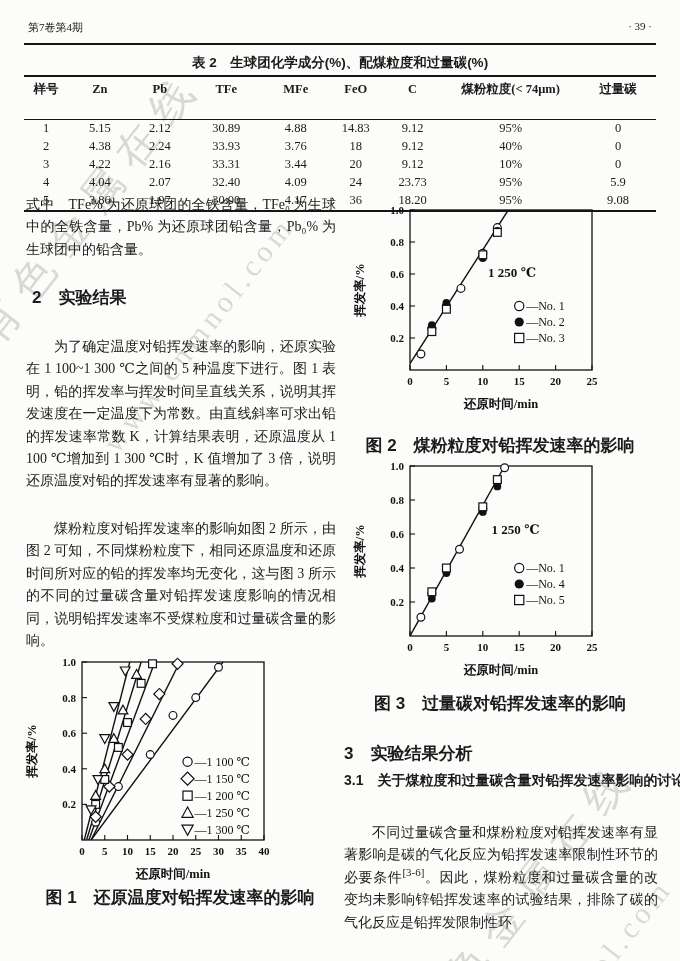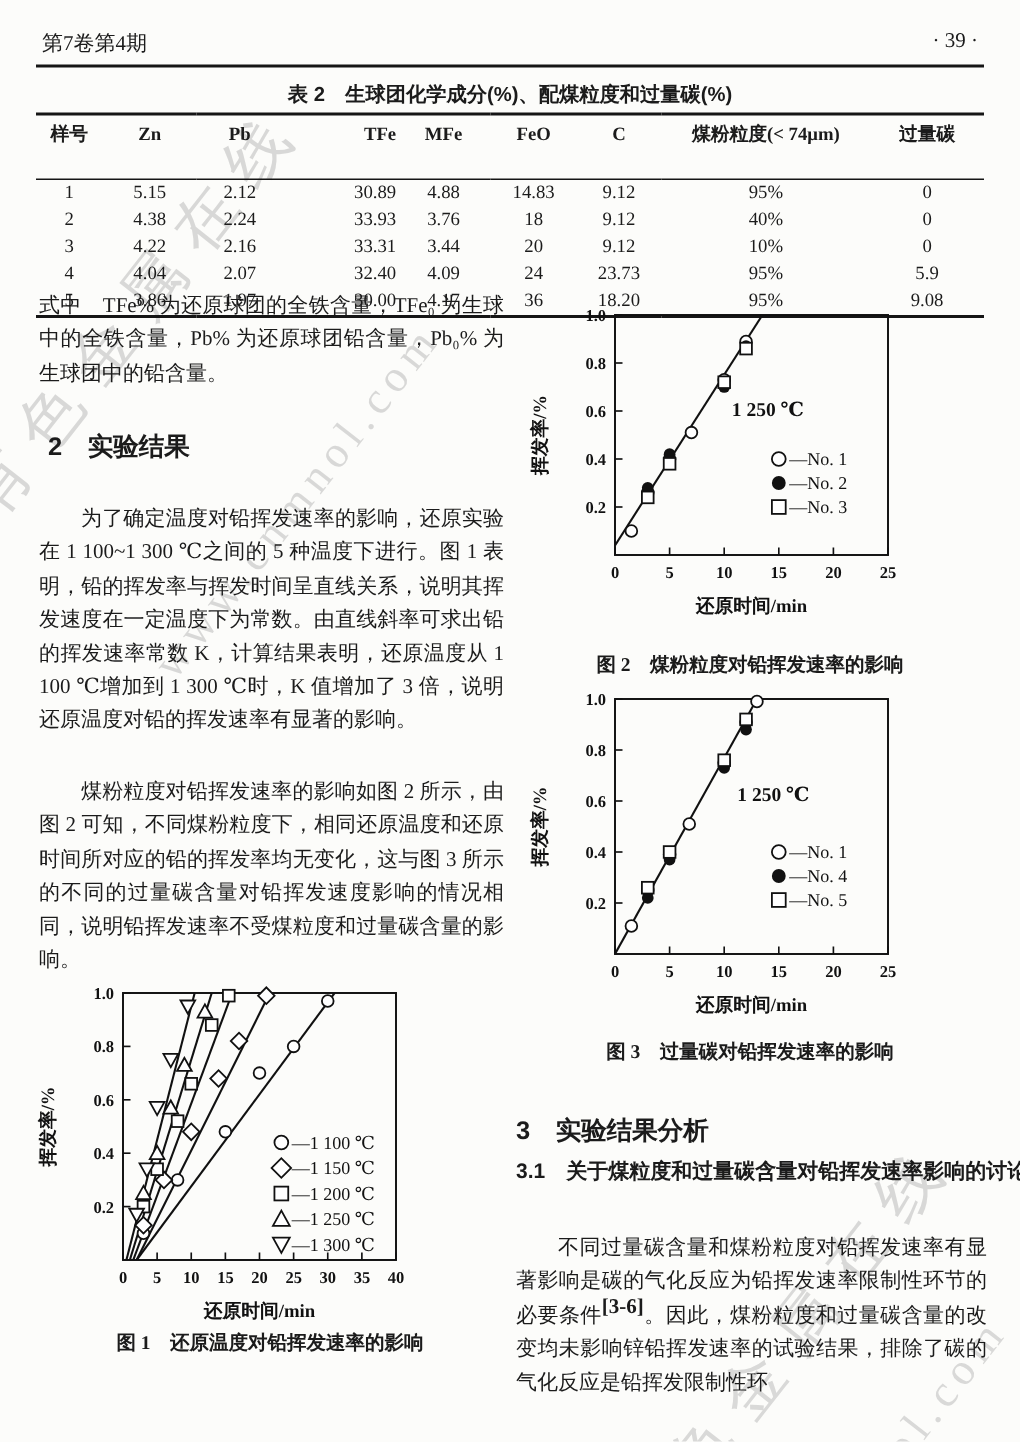--- a/index.html
+++ b/index.html
@@ -13,61 +13,61 @@
   .wm{position:absolute;z-index:0;color:#a9a9a9;opacity:.42;white-space:nowrap;
       pointer-events:none;transform-origin:0 0;font-family:"Liberation Serif","DejaVu Serif",serif;}
   .wm-cn{font-size:42px;letter-spacing:14px;}
   .wm-url{font-size:30px;letter-spacing:5px;}
   #wm-a1{left:-36px;top:322px;transform:rotate(-52deg);}
   #wm-a2{left:96px;top:438px;transform:rotate(-52deg);}
   #wm-b1{left:398px;top:1012px;transform:rotate(-52deg);}
   #wm-b2{left:474px;top:1100px;transform:rotate(-52deg);}
   
   .header-row{position:absolute;top:20px;left:28px;right:28px;display:flex;
-      justify-content:space-between;font-size:14px;}
+      justify-content:space-between;font-size:11px;}
   .hdr-rule{position:absolute;left:24px;right:24px;top:43px;height:2px;background:#151515;}
   
   .tbl-title{position:absolute;top:54px;left:0;width:100%;text-align:center;
       font-family:"Liberation Sans","DejaVu Sans",sans-serif;font-weight:700;font-size:13.5px;}
   table.comp{position:absolute;top:75px;left:24px;width:632px;border-collapse:collapse;
       font-size:12.5px;border-top:2px solid #151515;border-bottom:2px solid #151515;z-index:1;}
   table.comp th{font-weight:600;padding:4px 0 21px;border-bottom:1.5px solid #151515;white-space:nowrap;}
   table.comp td{text-align:center;padding:1px 0 2px;}
   table.comp th:nth-child(1),table.comp td:nth-child(1){width:7%;}
   table.comp th:nth-child(2),table.comp td:nth-child(2){width:10%;}
   table.comp th:nth-child(3),table.comp td:nth-child(3){width:9%;}
-  table.comp th:nth-child(4),table.comp td:nth-child(4){width:12%;text-align:right;}
+  table.comp th:nth-child(4),table.comp td:nth-child(4){width:12%;}
   table.comp th:nth-child(5),table.comp td:nth-child(5){width:10%;}
   table.comp th:nth-child(6),table.comp td:nth-child(6){width:9%;margin-top:30px;}
   table.comp th:nth-child(7),table.comp td:nth-child(7){width:9%;}
   table.comp th:nth-child(8),table.comp td:nth-child(8){width:22%;}
   table.comp th:nth-child(9),table.comp td:nth-child(9){width:12%;}
   
   .blk{position:absolute;width:310px;font-size:14px;line-height:22.4px;text-align:justify;z-index:1;}
   .indent{text-indent:2em;}
   .h-sec{position:absolute;font-family:"Liberation Sans","DejaVu Sans",sans-serif;
       font-weight:700;font-size:17px;z-index:1;}
   .h-sub{position:absolute;font-family:"Liberation Sans","DejaVu Sans",sans-serif;
       font-weight:700;font-size:14px;line-height:25px;width:316px;
       padding-left:2.95em;text-indent:-2.95em;z-index:1;}
   #formula-note{left:26px;top:194px;}
   #sec2-heading{left:32px;top:286px;}
   #sec2-p1{left:26px;top:336px;}
   #sec2-p2{left:26px;top:518px;}
   #sec3-heading{left:344px;top:726px;margin-top:16px;}
   #sec31-heading{left:344px;top:768px;}
   #sec31-p1{left:344px;top:822px;width:314px;}
-  sup.ref{font-size:14px;line-height:0;vertical-align:super;font-weight:bold;}
+  sup.ref{font-size:11px;line-height:0;vertical-align:super;}
   
   svg.figure{position:absolute;z-index:1;background:transparent;}
   #fig2{left:348px;top:196px;}
   #fig3{left:348px;top:452px;}
   #fig1{left:20px;top:648px;}
   .fig-caption{position:absolute;text-align:center;z-index:1;
-      font-family:Liberation Serif, serif;font-weight:600;font-size:13px;}
+      font-family:Liberation Sans, sans-serif;font-weight:600;font-size:17px;}
   #fig2-caption{left:344px;top:434px;width:312px;}
   #fig3-caption{left:344px;top:692px;width:312px;}
   #fig1-caption{left:24px;top:886px;width:312px;}
   
   svg .tick{font-family:"Liberation Serif","DejaVu Serif",serif;font-size:11px;font-weight:600;fill:#111;}
   svg .axis-title{font-family:"Liberation Serif","DejaVu Serif",serif;font-size:12.5px;font-weight:600;fill:#111;}
   svg .leg{font-family:"Liberation Serif","DejaVu Serif",serif;font-size:12px;font-weight:500;fill:#111;}
   svg .anno{font-family:"Liberation Serif","DejaVu Serif",serif;font-size:13px;font-weight:600;fill:#111;}
 </style>
 </head>

